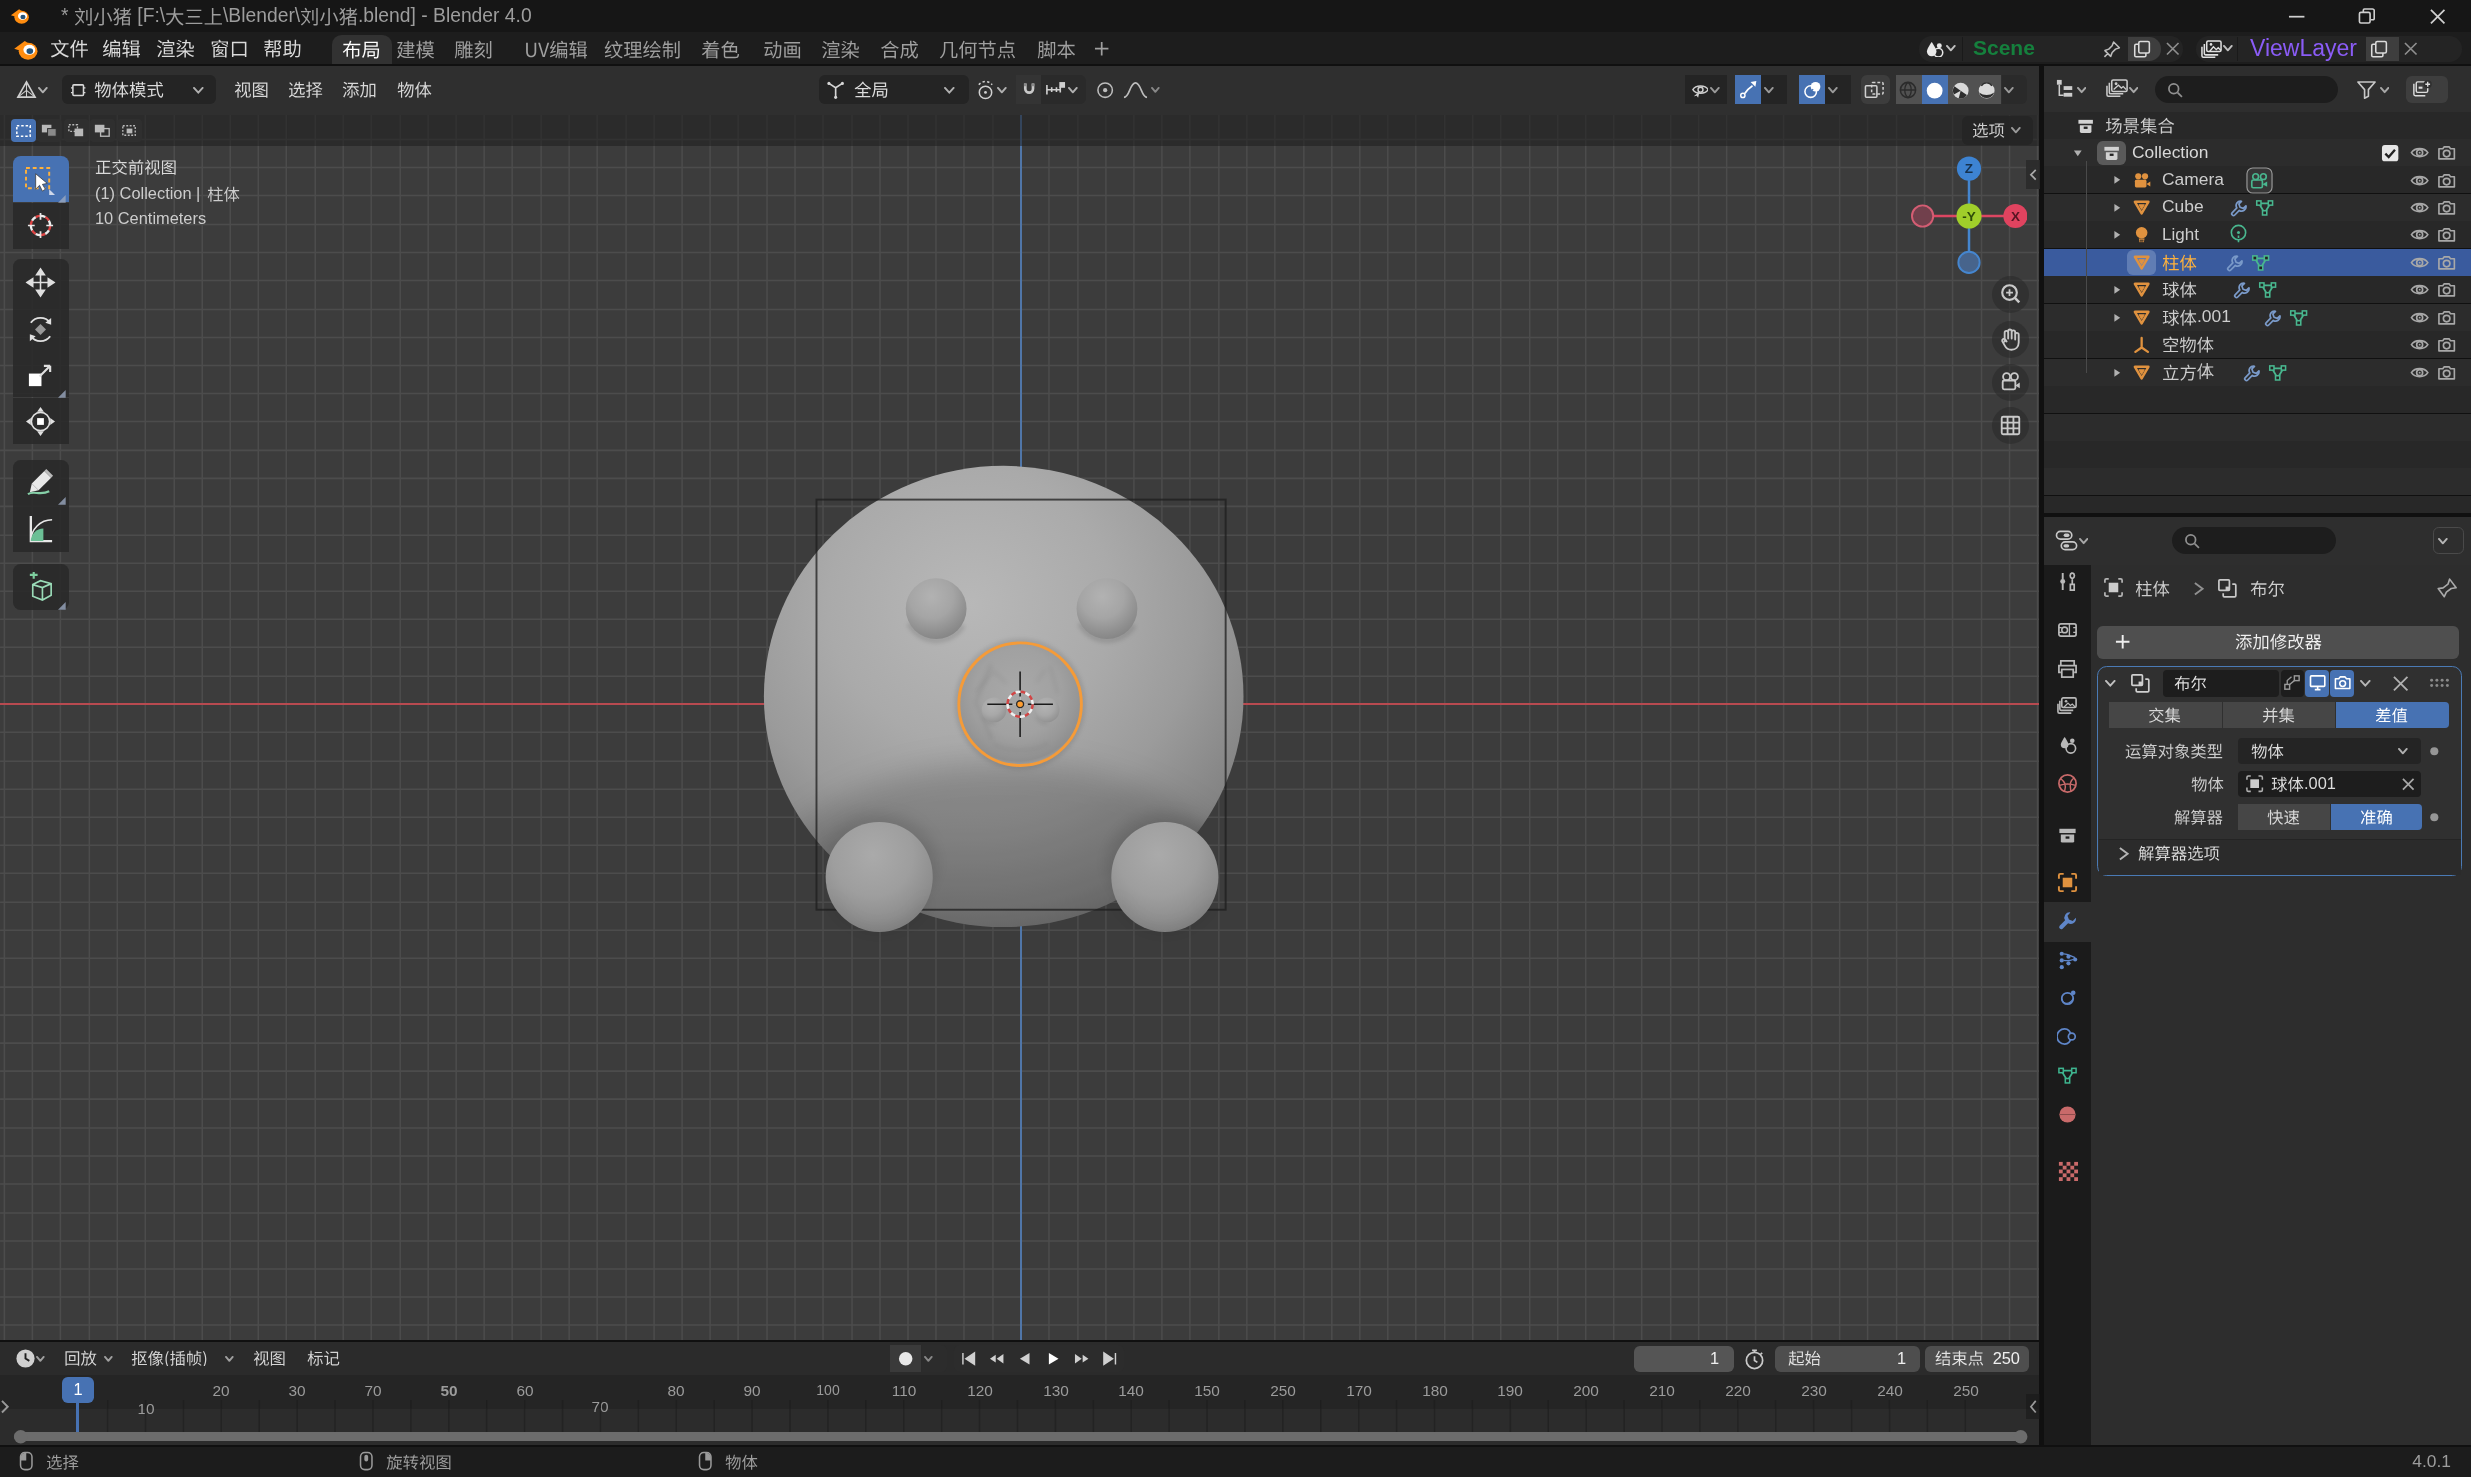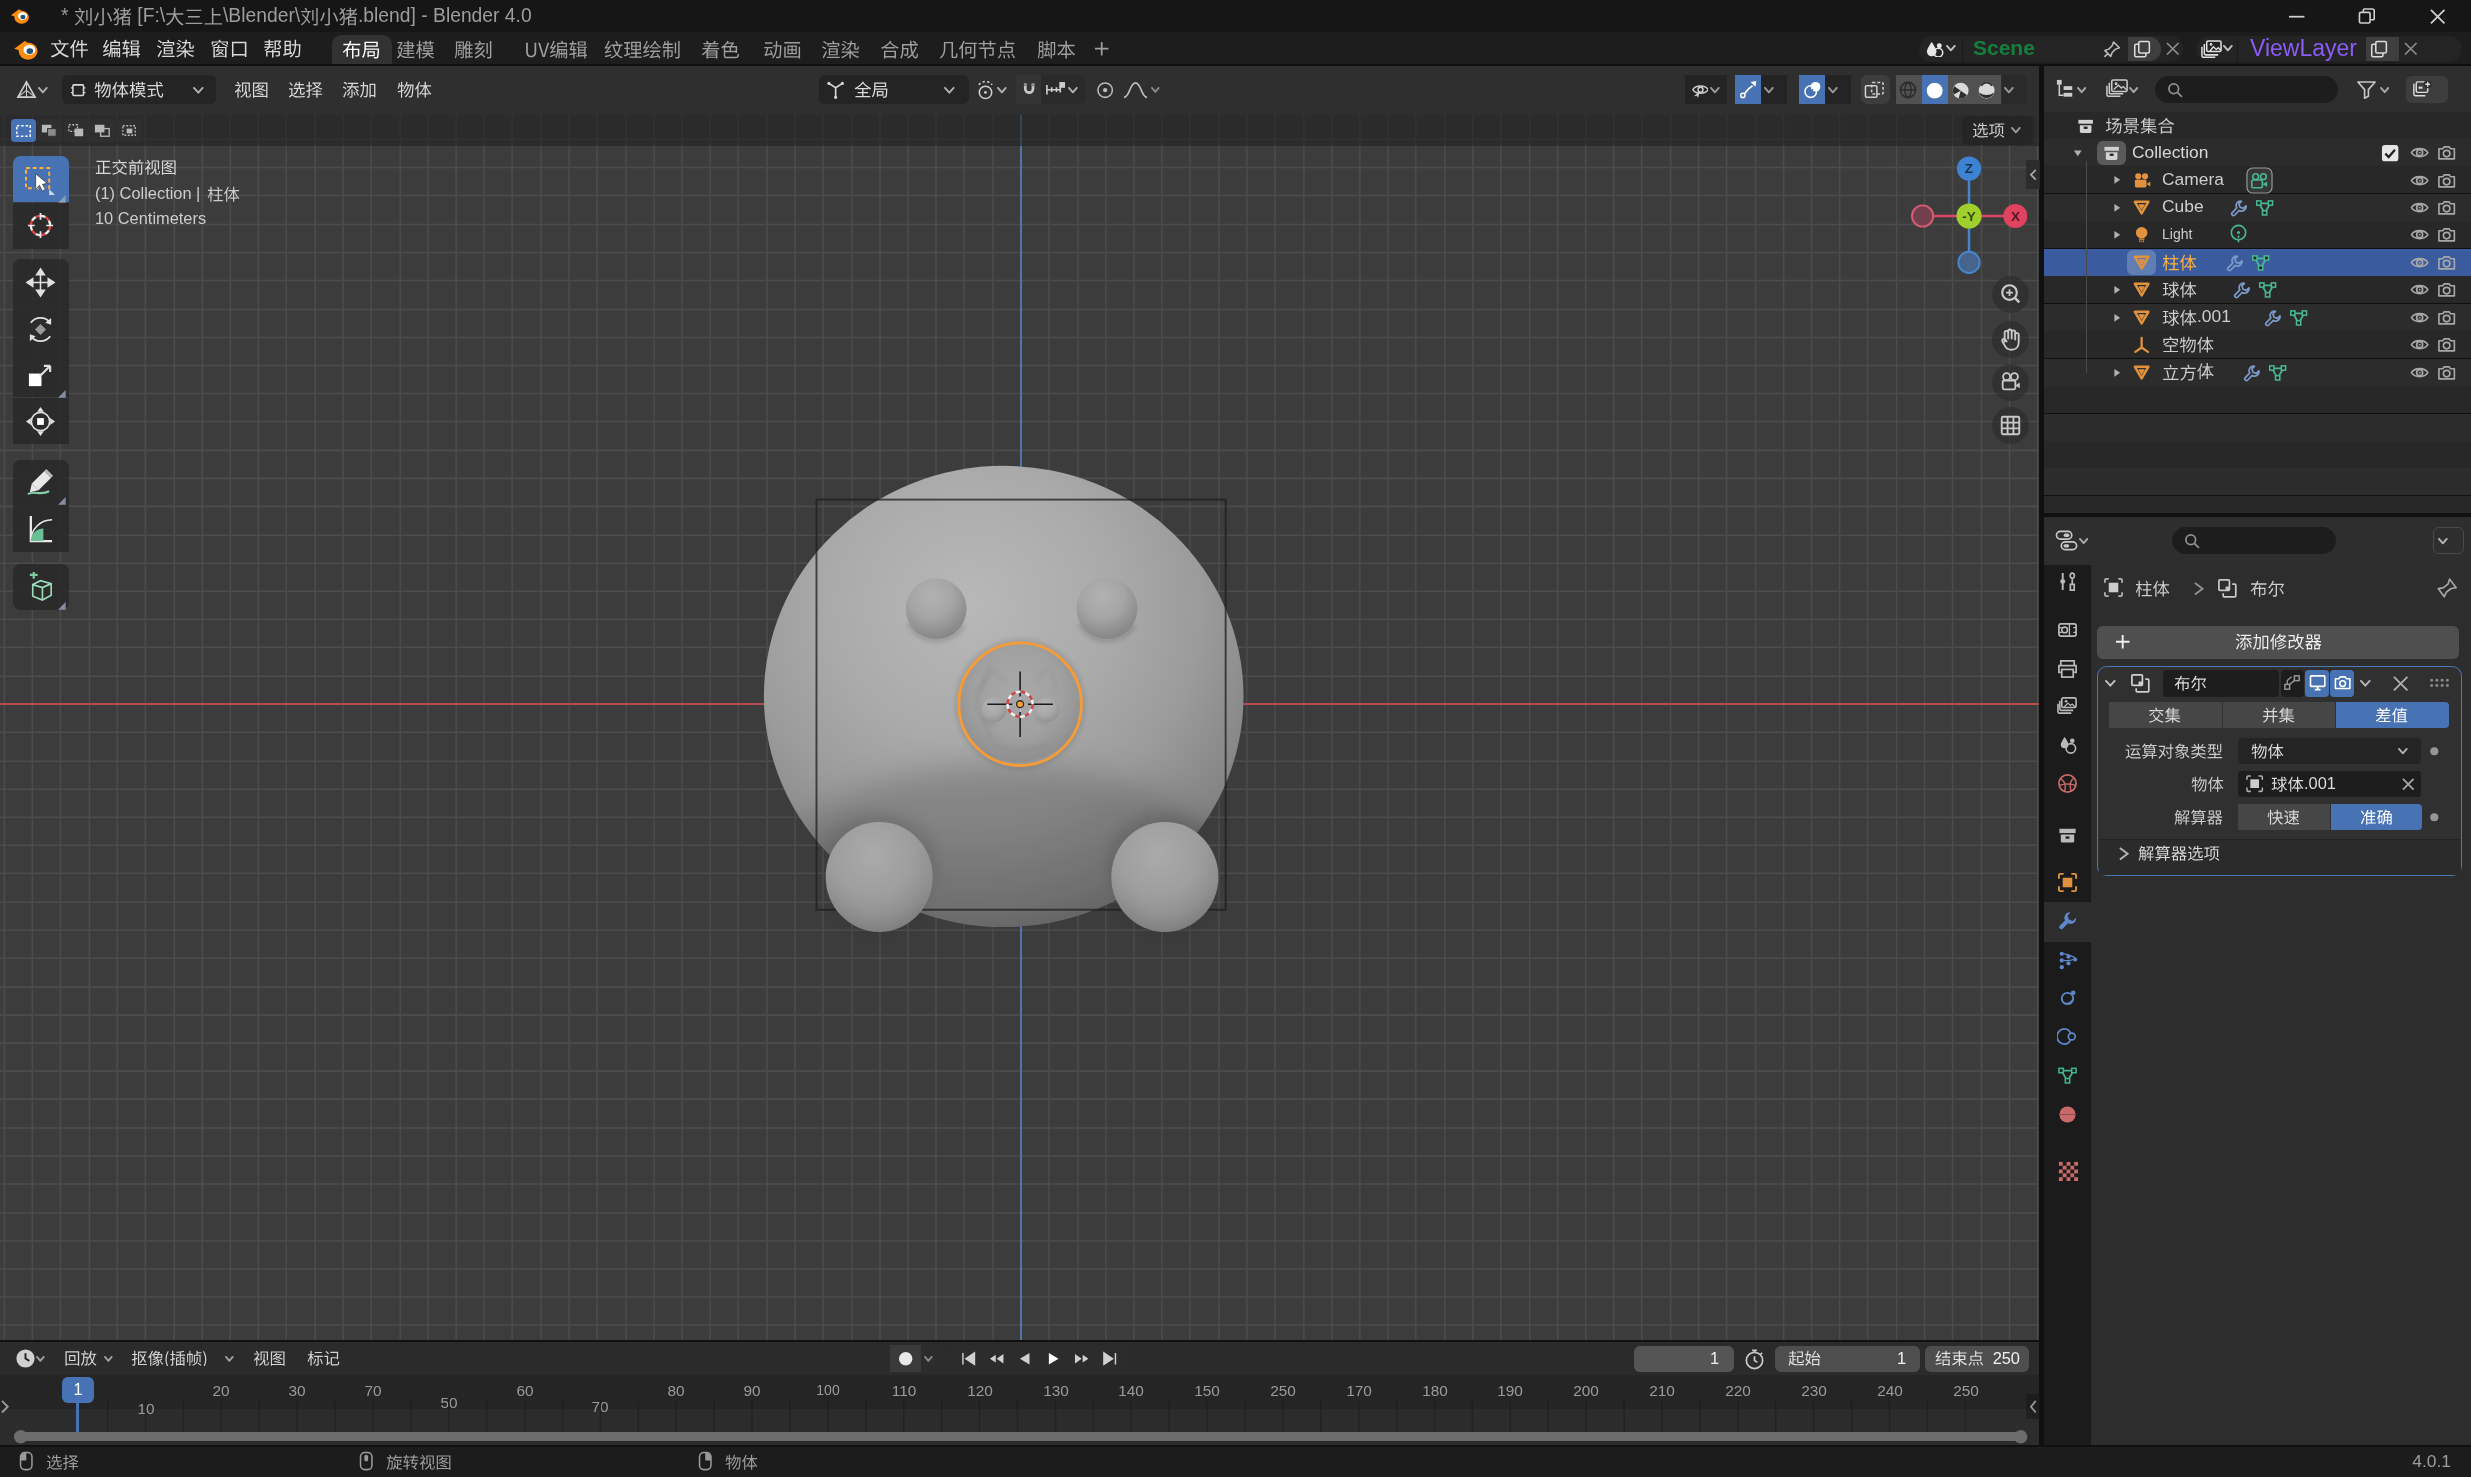--- a/index.html
+++ b/index.html
@@ -924,21 +924,21 @@
     <rect x="7.8" y="13.2" width="4.4" height="4.4" fill="#232323" stroke="#49b78f" stroke-width="1.6"></rect>
   </svg>
 <svg class="ab " style="left:2111px;top:229px;" width="11.6" height="11.6" viewBox="0 0 12 12">
     <path d="M3.5 2 L9.5 6 L3.5 10 Z" fill="#b0b0b0"></path>
   </svg>
 <svg class="ab " style="left:2132px;top:225px;" width="19.3" height="19.3" viewBox="0 0 20 20">
     <circle cx="10" cy="8" r="6" fill="#e0923f"></circle>
     <path d="M7 14 H13 L12.2 18 H7.8 Z" fill="#e0923f"></path>
     <path d="M8 15.8 H12 M8.3 17.6 H11.7" stroke="#232323" stroke-width="1"></path>
   </svg>
-<div class="tx" style="font-size:14px;color:#cdcdcd;line-height:17.4px;top:226px;font-weight:400;left:2162px;">Light</div>
+<div class="tx" style="font-size:17px;color:#cdcdcd;line-height:17.4px;top:226px;font-weight:400;left:2162px;">Light</div>
 <svg class="ab " style="left:2228px;top:224px;" width="21" height="21" viewBox="0 0 22 22">
     <circle cx="11" cy="9" r="7.5" fill="none" stroke="#49b78f" stroke-width="1.7"></circle>
     <circle cx="11" cy="9" r="1.6" fill="#49b78f"></circle>
     <path d="M11 12 V20" stroke="#49b78f" stroke-width="1.7" stroke-dasharray="2.6 1.8"></path>
   </svg>
 <svg class="ab " style="left:2111px;top:257px;" width="11.6" height="11.6" viewBox="0 0 12 12">
     <path d="M3.5 2 L9.5 6 L3.5 10 Z" fill="#b0b0b0"></path>
   </svg>
 <div class="ab" style="left:2044px;top:249px;width:428px;height:27.4px;background:#3a5b9e;"></div>
 <svg class="ab " style="left:2410px;top:253px;" width="19.3" height="19.3" viewBox="0 0 20 20">
@@ -1444,21 +1444,21 @@
       <use href="#c7ed3" x="0"></use>
       <use href="#c675f" x="1000"></use>
       <use href="#c70b9" x="2000"></use>
     </g>
   </svg>
 <div class="tx" style="font-size:16.4px;color:#f0f0f0;line-height:16.4px;top:1350px;font-weight:400;right:452px;">250</div>
 <div class="tx" style="font-size:15.4px;color:#9b9b9b;line-height:15.4px;top:1383px;font-weight:400;left:146px;transform:translateX(-50%);margin-top:18px;">10</div>
 <div class="tx" style="font-size:15.4px;color:#9b9b9b;line-height:15.4px;top:1383px;font-weight:400;left:221px;transform:translateX(-50%);">20</div>
 <div class="tx" style="font-size:15.4px;color:#9b9b9b;line-height:15.4px;top:1383px;font-weight:400;left:297px;transform:translateX(-50%);">30</div>
 <div class="tx" style="font-size:15.4px;color:#9b9b9b;line-height:15.4px;top:1383px;font-weight:400;left:373px;transform:translateX(-50%);">70</div>
-<div class="tx" style="font-size:15.4px;color:#9b9b9b;line-height:15.4px;top:1383px;font-weight:400;left:449px;transform:translateX(-50%);margin-top:12px;">50</div>
+<div class="tx" style="font-size:15.4px;color:#9b9b9b;line-height:15.4px;top:1383px;font-weight:700;left:449px;transform:translateX(-50%);">50</div>
 <div class="tx" style="font-size:15.4px;color:#9b9b9b;line-height:15.4px;top:1383px;font-weight:400;left:525px;transform:translateX(-50%);">60</div>
 <div class="tx" style="font-size:15.4px;color:#9b9b9b;line-height:15.4px;top:1383px;font-weight:400;left:600px;transform:translateX(-50%);margin-top:16px;">70</div>
 <div class="tx" style="font-size:15.4px;color:#9b9b9b;line-height:15.4px;top:1383px;font-weight:400;left:676px;transform:translateX(-50%);">80</div>
 <div class="tx" style="font-size:15.4px;color:#9b9b9b;line-height:15.4px;top:1383px;font-weight:400;left:752px;transform:translateX(-50%);">90</div>
 <div class="tx" style="font-size:14px;color:#9b9b9b;line-height:15.4px;top:1383px;font-weight:400;left:828px;transform:translateX(-50%);">100</div>
 <div class="tx" style="font-size:15.4px;color:#9b9b9b;line-height:15.4px;top:1383px;font-weight:400;left:904px;transform:translateX(-50%);">110</div>
 <div class="tx" style="font-size:15.4px;color:#9b9b9b;line-height:15.4px;top:1383px;font-weight:400;left:980px;transform:translateX(-50%);">120</div>
 <div class="tx" style="font-size:15.4px;color:#9b9b9b;line-height:15.4px;top:1383px;font-weight:400;left:1056px;transform:translateX(-50%);">130</div>
 <div class="tx" style="font-size:15.4px;color:#9b9b9b;line-height:15.4px;top:1383px;font-weight:400;left:1131px;transform:translateX(-50%);">140</div>
 <div class="tx" style="font-size:15.4px;color:#9b9b9b;line-height:15.4px;top:1383px;font-weight:400;left:1207px;transform:translateX(-50%);">150</div>

